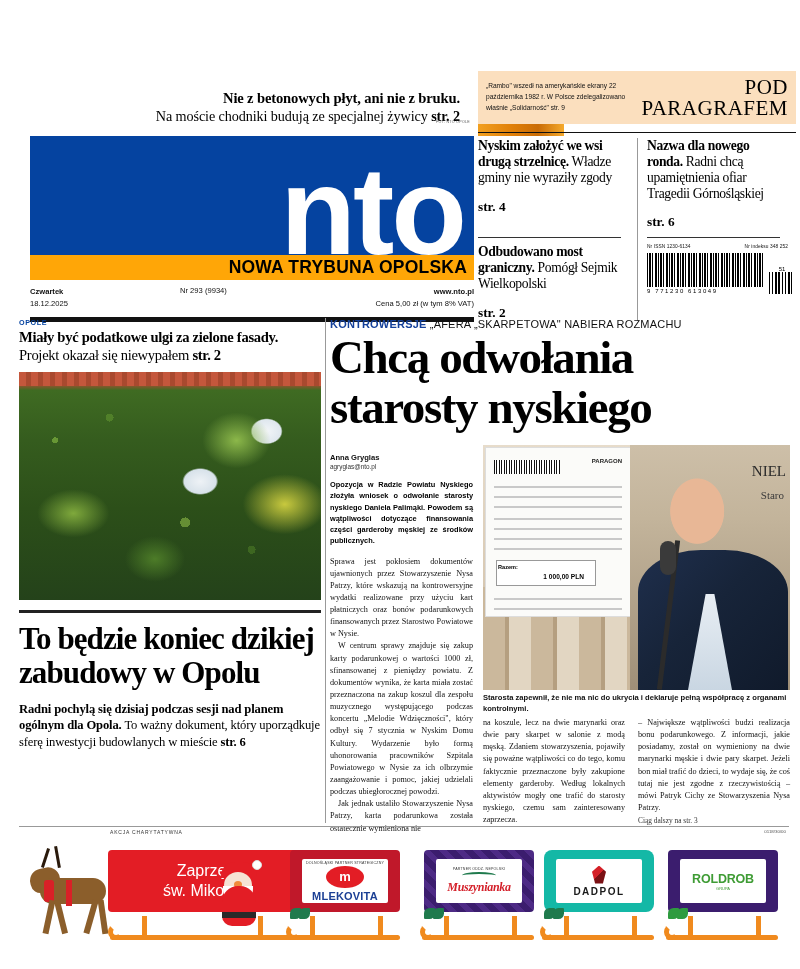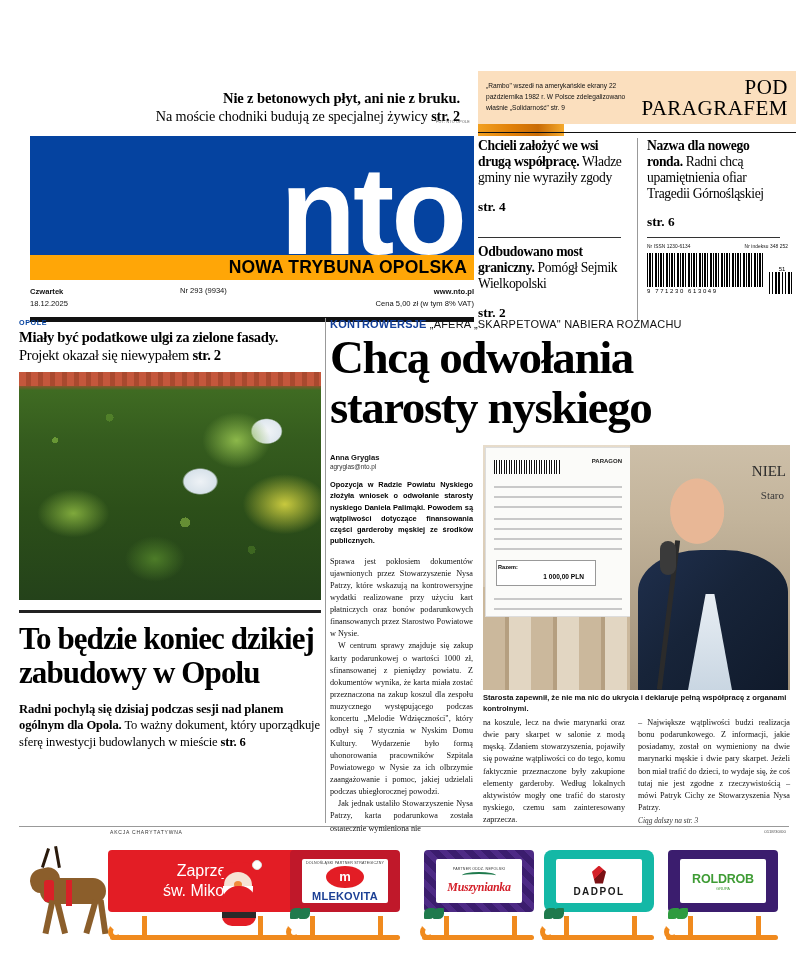--- a/index.html
+++ b/index.html
@@ -206,21 +206,21 @@
   .body-col {
     margin-top: 9px; font-size: 8.2px; line-height: 1.48;
     text-align: justify; color: #111;
   }
   .body-col p { text-indent: 8px; }
   .body-col p:first-child { text-indent: 0; }
 
   .col2 { position: absolute; left: 483px; top: 717px; width: 142px; }
   .col3 { position: absolute; left: 638px; top: 717px; width: 152px; }
   .col2 .body-col, .col3 .body-col { margin-top: 0; }
-  .cont-note { font-style: italic; font-size: 7.4px; color: #333; margin-top: 2px; }
+  .cont-note { font-size: 7.4px; color: #333; margin-top: 2px; }
 
   
   .photo-main {
     position: absolute; left: 483px; top: 445px; width: 307px; height: 245px;
     overflow: hidden; background: #cdbfae;
   }
   .photo-bldg {
     position: absolute; inset: 0;
     background: linear-gradient(180deg,#e7dccb 0%,#d8c9b3 55%,#bda98f 100%);
   }
@@ -404,21 +404,21 @@
       <span class="l1">POD</span>
       <span class="l2">PARAGRAFEM</span>
     </div>
   </div>
 
   <div class="teaser-wrap">
     <div class="teaser-rule"></div>
     <div class="teaser-row">
       <div class="teaser-col">
         <div class="teaser-h">
-          <b>Chcieli założyć we wsi drugą współpracę.</b><span class="norm"> Władze gminy nie wyraziły zgody</span>
+          <b>Nyskim założyć we wsi drugą strzelnicę.</b><span class="norm"> Władze gminy nie wyraziły zgody</span>
         </div>
         <div class="teaser-pg">str. 4</div>
       </div>
       <div class="teaser-col right">
         <div class="teaser-h">
           <b>Nazwa dla nowego ronda.</b><span class="norm"> Radni chcą upamiętnienia ofiar Tragedii Górnośląskiej</span>
         </div>
         <div class="teaser-pg">str. 6</div>
       </div>
     </div>

